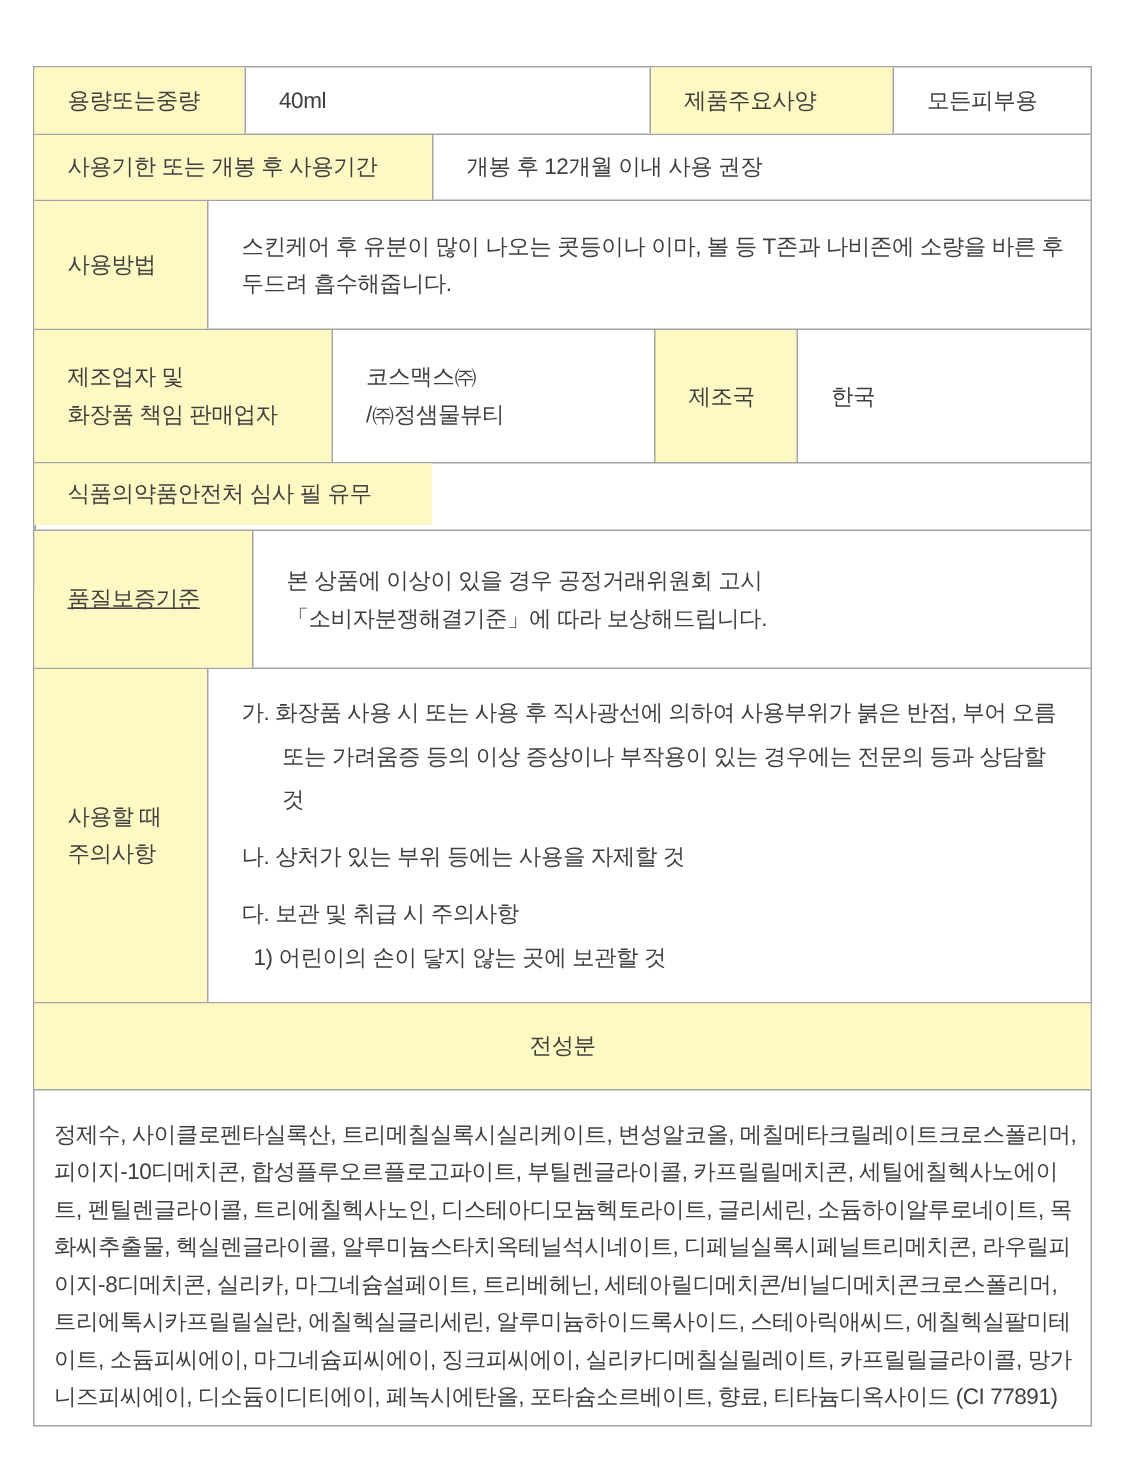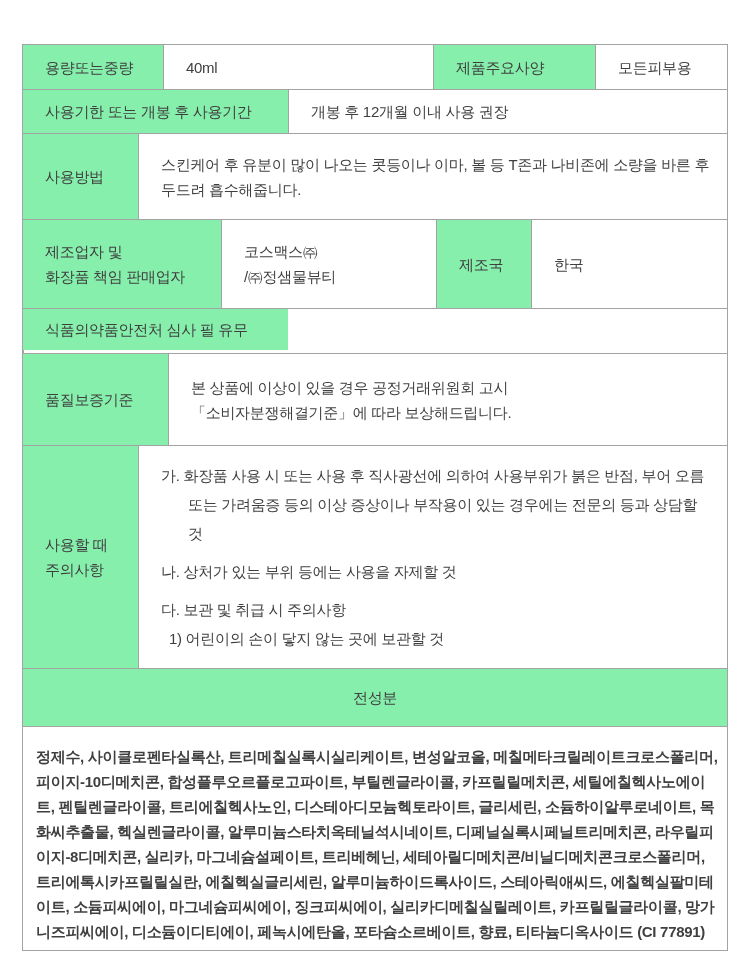--- a/index.html
+++ b/index.html
@@ -12,31 +12,31 @@
     letter-spacing: -0.3px;
   }
   .info-table {
     position: absolute;
     left: 22px; top: 44px;
     width: 706px;
     border: 1px solid #a3a3a3;
     background: #ffffff;
   }
   .row { display: flex; border-bottom: 1px solid #a3a3a3; }
-  .row:last-child { border-bottom: none; font-weight: bold; }
+  .row:last-child { border-bottom: none; }
   .cell {
     display: flex;
     flex-direction: column;
     justify-content: center;
     padding: 8px 12px 8px 22px;
     line-height: 25px;
     flex: 0 0 auto;
   }
   .cell + .cell { border-left: 1px solid #a3a3a3; }
-  .label-cell { background: #86efac; }
+  .label-cell { background: #fef9c3; }
   .grow { flex: 1 1 auto; min-width: 0; }
 
   
   .r1 { height: 45px; }
   .r2 { height: 44px; }
   .r3 { height: 86px; }
   .r4 { height: 89px; }
   .r5 { height: 45px; flex-direction: column; }
   .r6 { height: 92px; }
   .r7 { height: 223px; }
@@ -45,21 +45,21 @@
 
   
   .w140 { width: 140px; }
   .w270 { width: 270px; }
   .w143 { width: 162px; }
   .w265 { width: 265px; }
   .w115 { width: 115px; }
   .w198 { width: 198px; }
   .w215 { width: 215px; }
   .w95  { width: 95px; }
-  .w145 { width: 145px; }
+  .w145 { width: 145px; text-decoration: underline; }
 
   .caution-value { line-height: 29px; }
   .para { margin-bottom: 9px; }
   .para:last-child { margin-bottom: 0; }
   .indent-hang { padding-left: 27px; }
   .indent-sub { padding-left: 8px; }
 
   .center-cell { justify-content: center; align-items: center; padding: 0; }
   .ingredients-cell {
     justify-content: flex-start;

